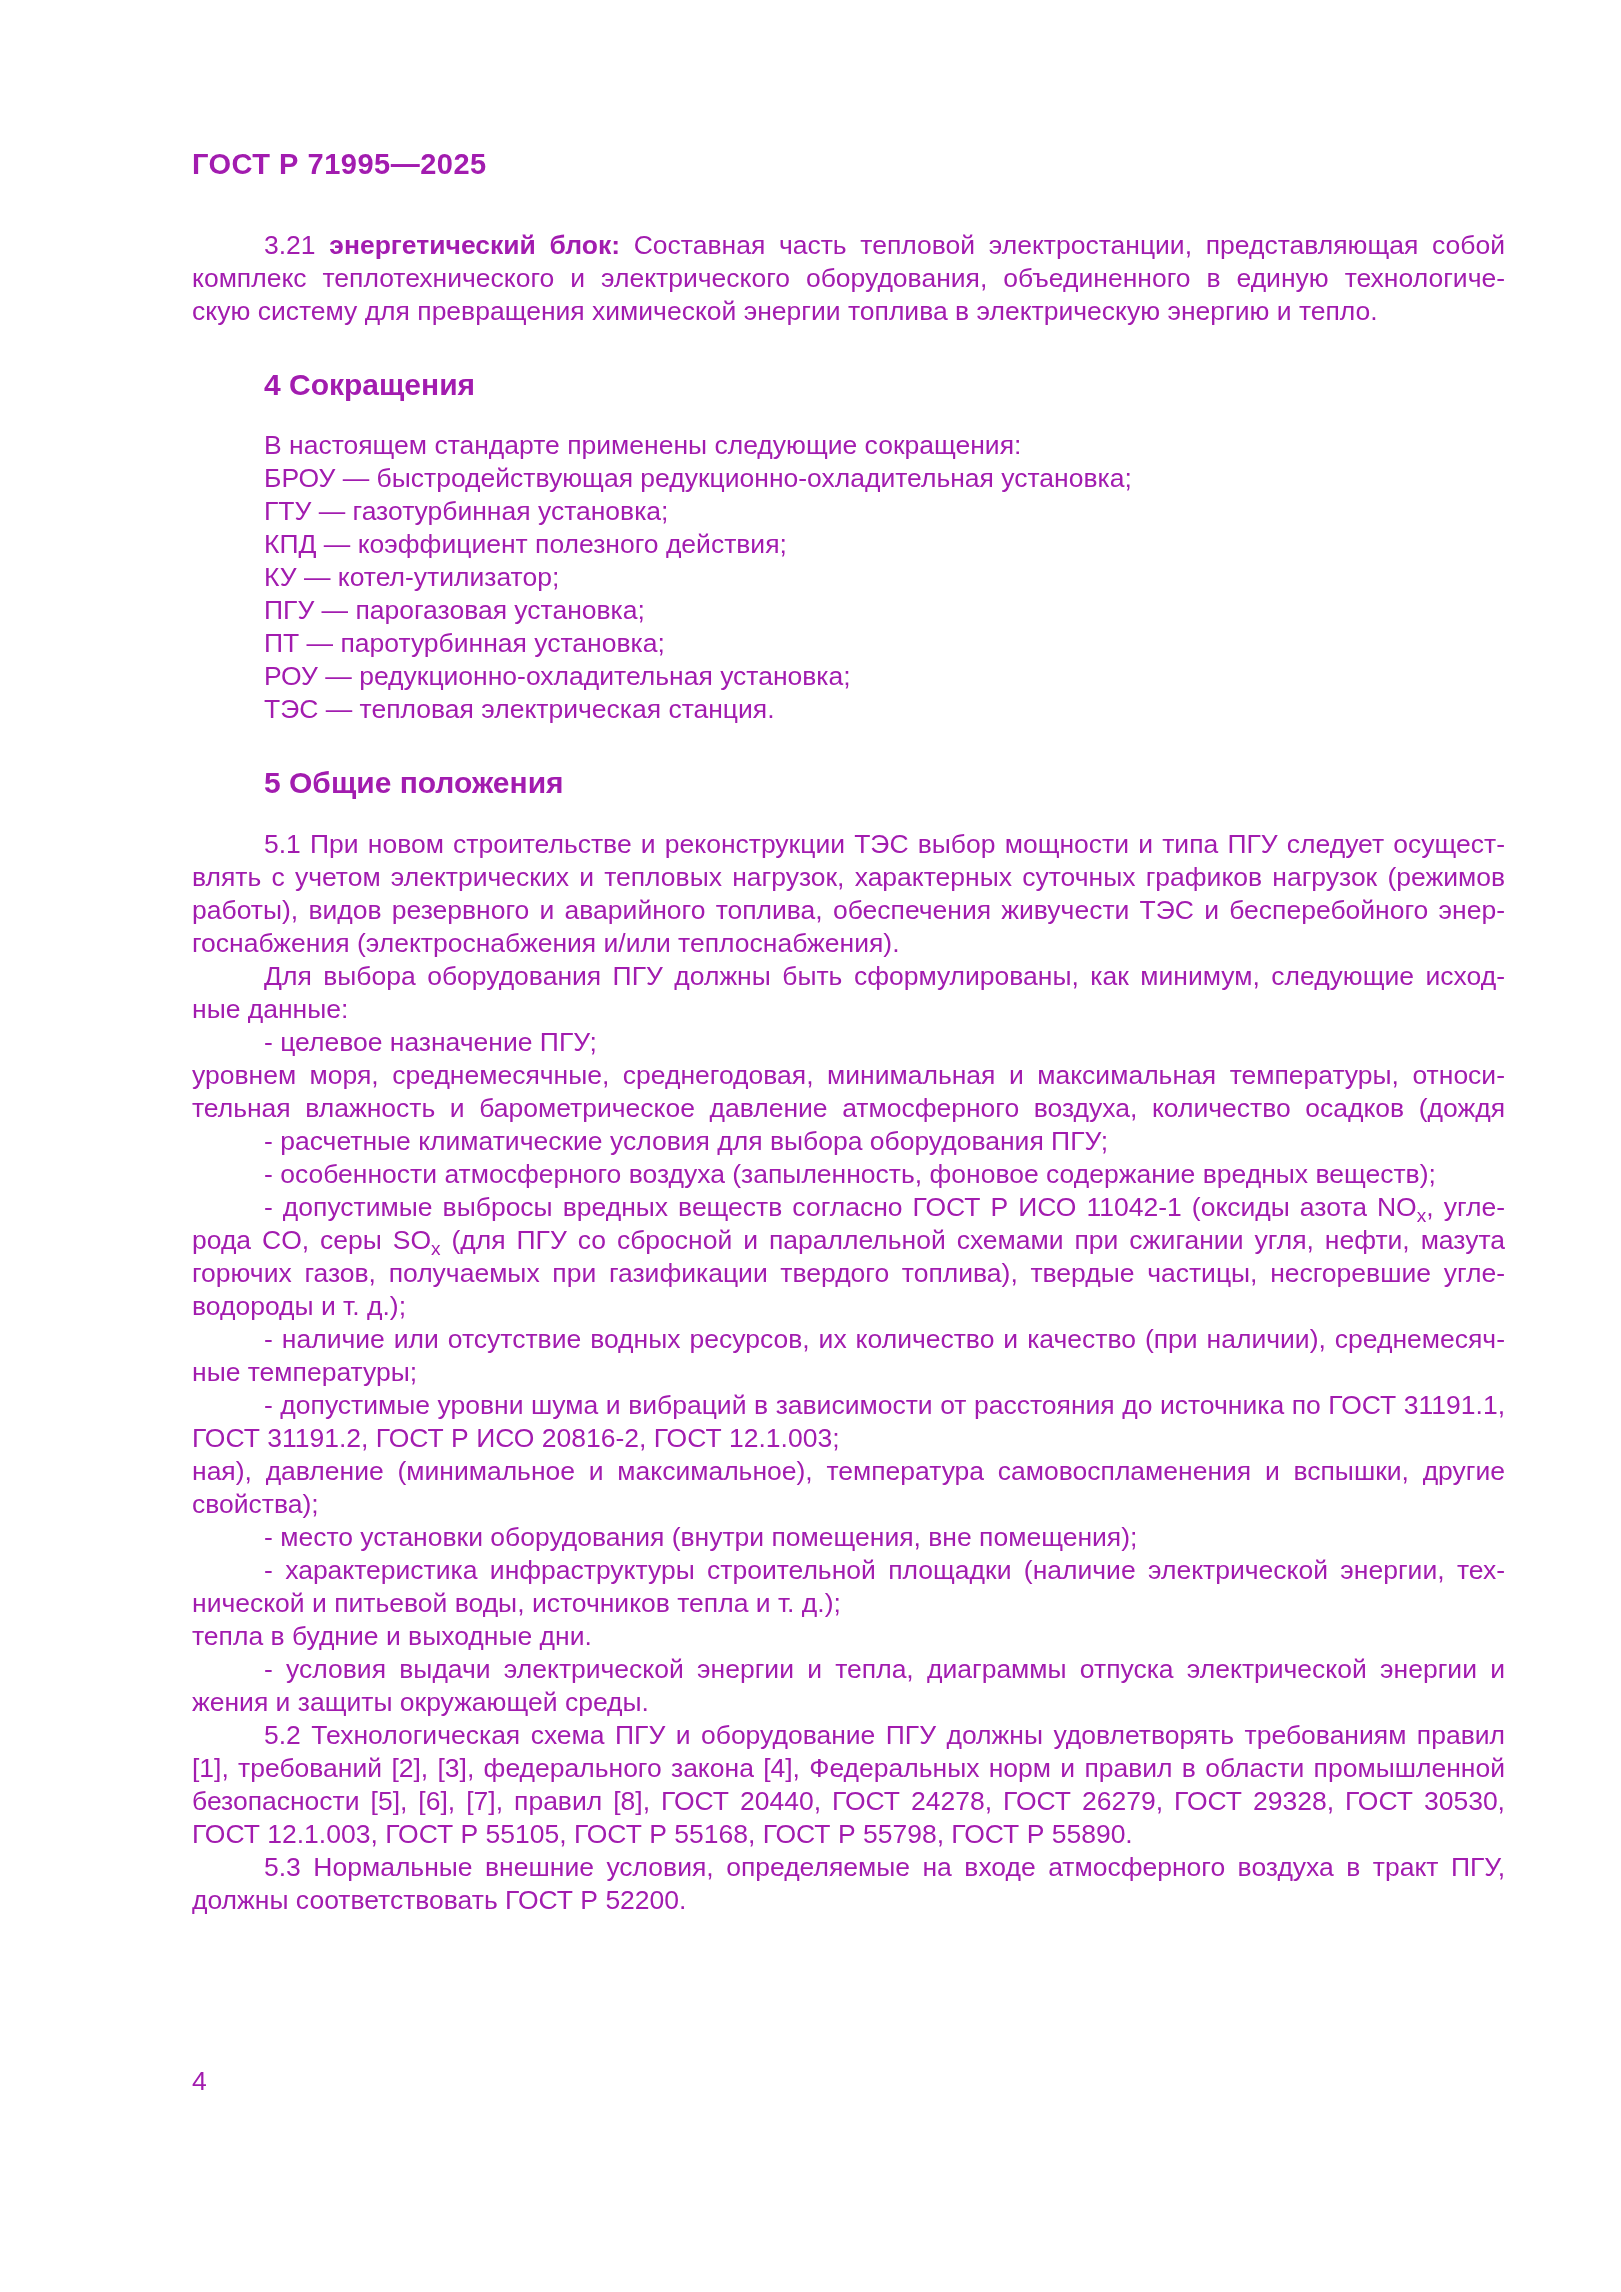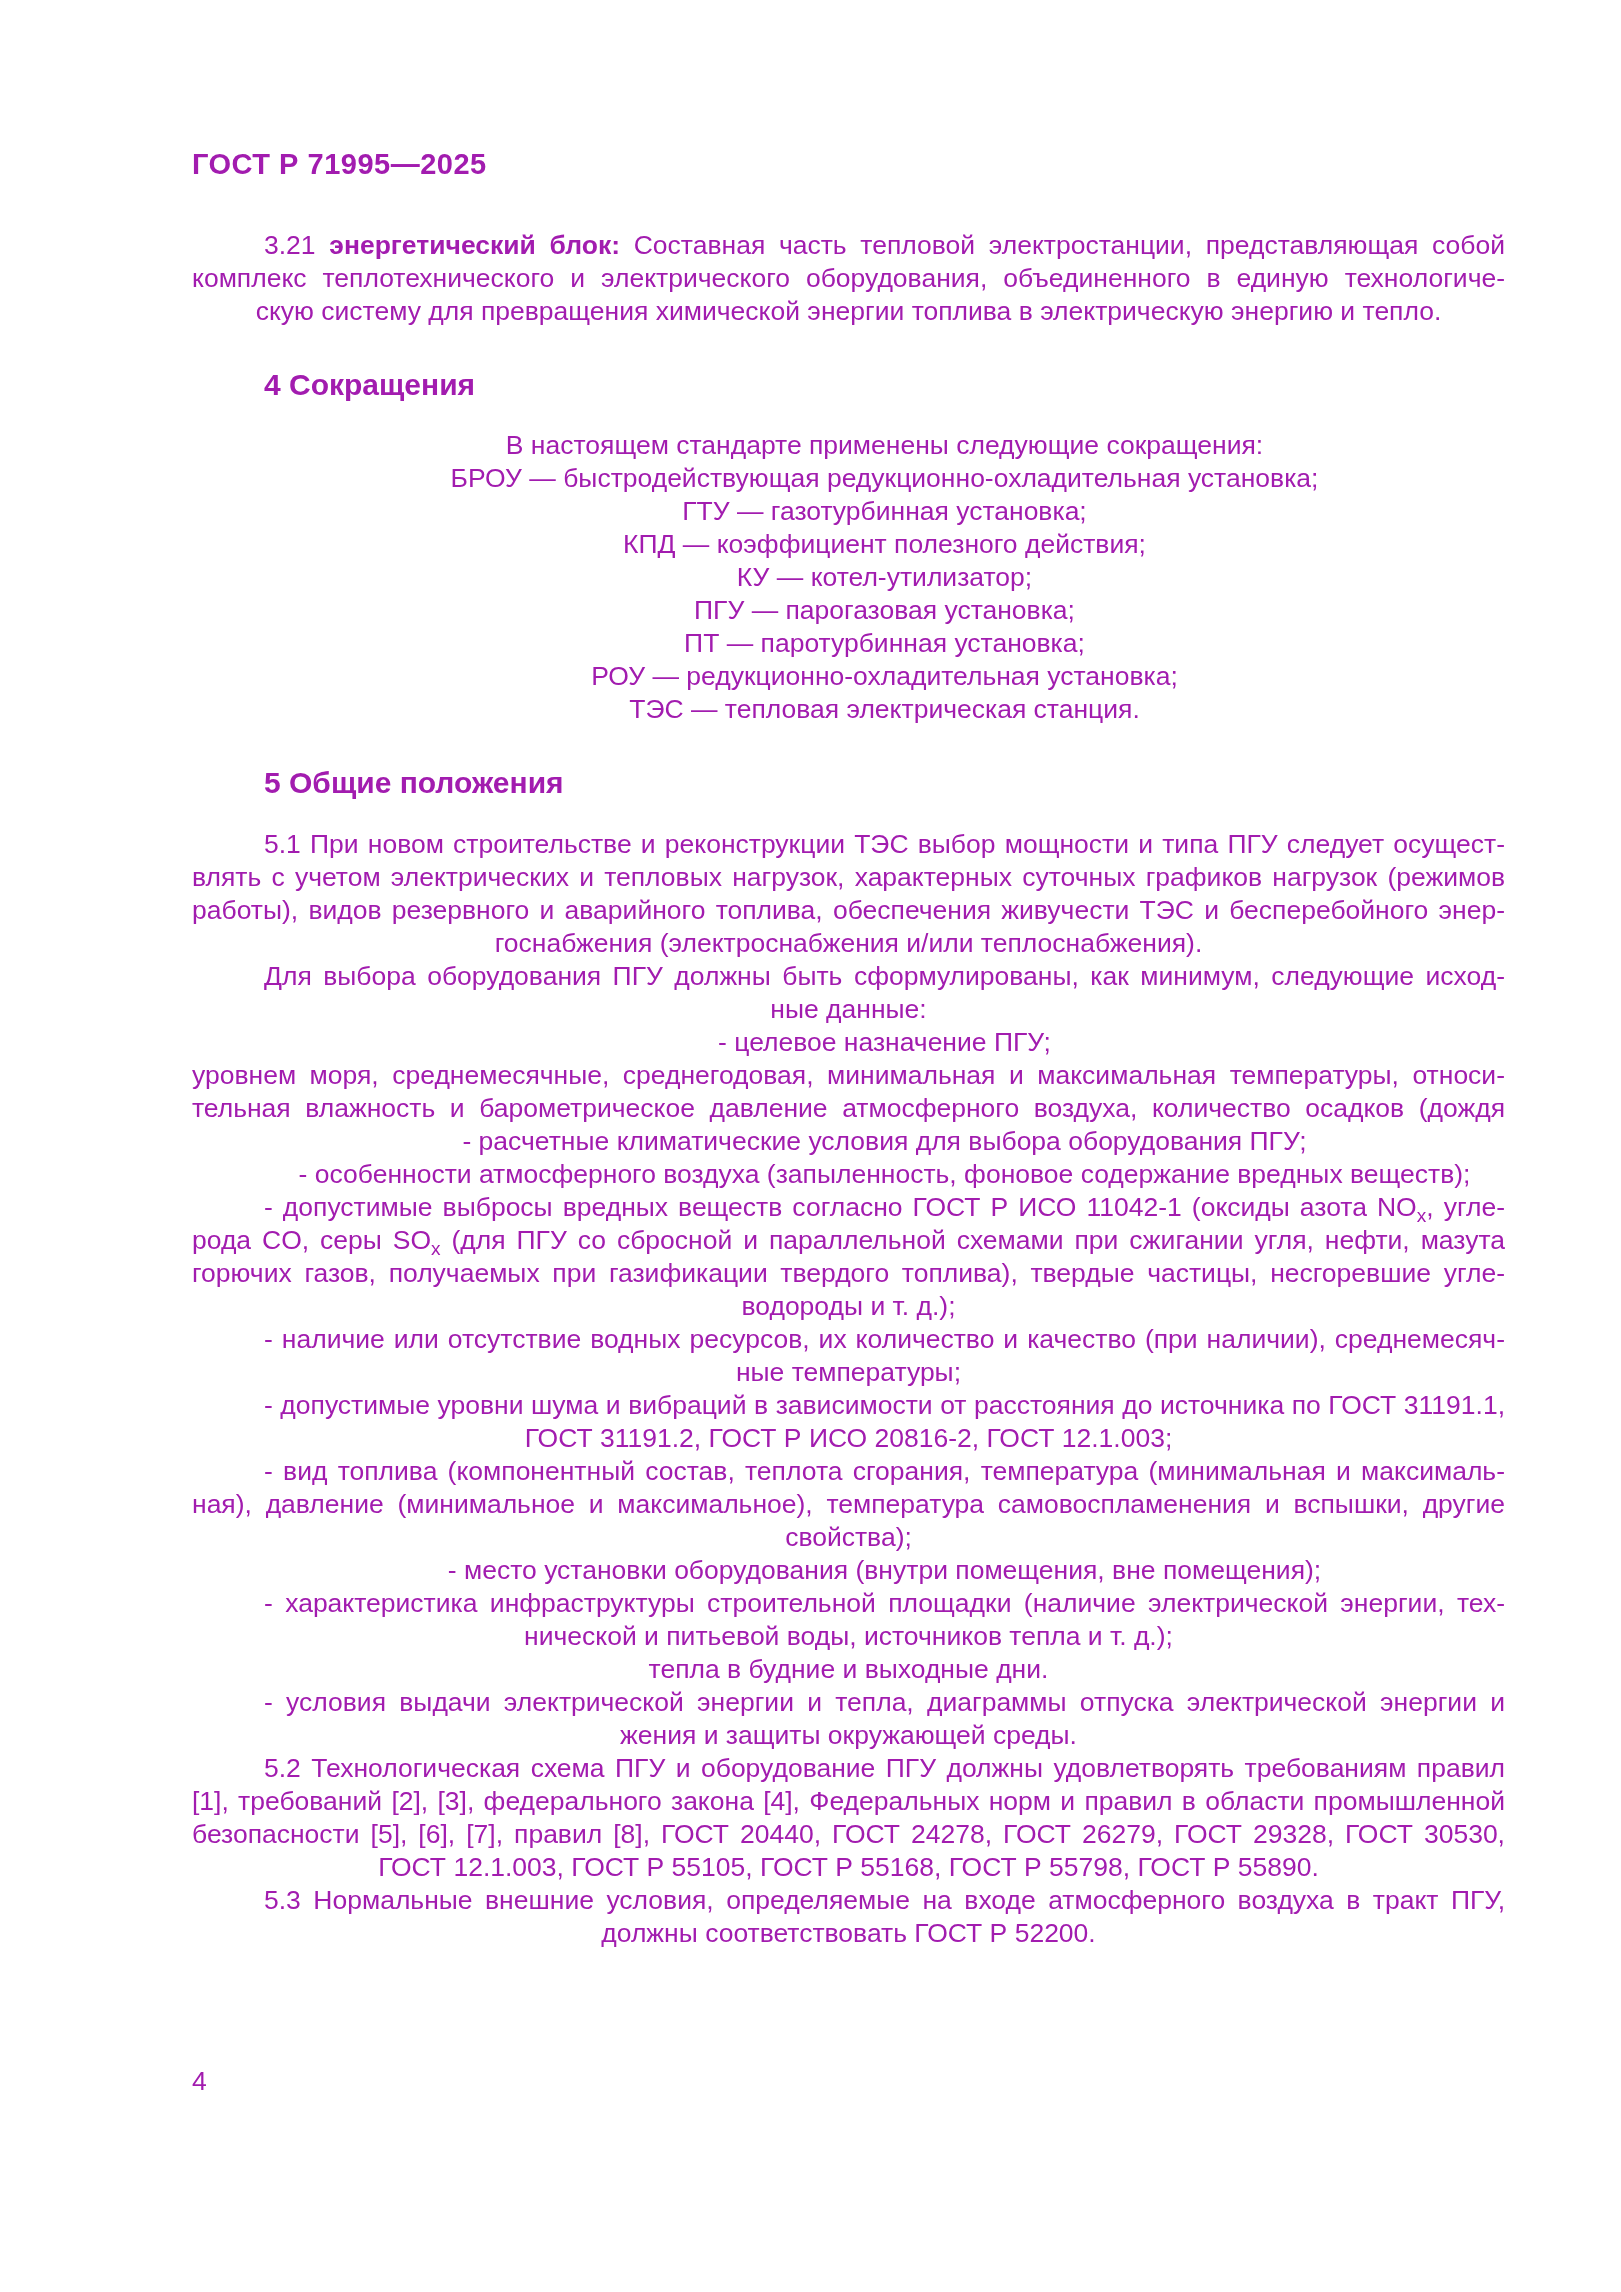--- a/index.html
+++ b/index.html
@@ -34,21 +34,21 @@
     line-height: 33px;
   }
   .heading {
     font-weight: bold;
     font-size: 30px;
     line-height: 35px;
     margin: 39px 0 27.4px 0;
     text-indent: 72px;
   }
   .para { margin: 0; }
-  .line { text-align: center; }
+  .line { text-align: left; }
   .line.just {
     text-align: justify;
     text-align-last: justify;
   }
   .line.ind { text-indent: 72px; }
   .b { font-weight: bold; }
   .line sub {
     font-size: 0.72em;
     line-height: 0;
   }
@@ -116,21 +116,20 @@
       </div>
       <div class="para">
         <div class="line just ind"><span>- наличие или отсутствие водных ресурсов, их количество и качество (при наличии), среднемесяч-</span></div>
         <div class="line"><span>ные температуры;</span></div>
       </div>
       <div class="para">
         <div class="line just ind"><span>- допустимые уровни шума и вибраций в зависимости от расстояния до источника по ГОСТ 31191.1,</span></div>
         <div class="line"><span>ГОСТ 31191.2, ГОСТ Р ИСО 20816-2, ГОСТ 12.1.003;</span></div>
       </div>
       <div class="para">
-        <div class="line just ind"><span>- вид топлива (компонентный состав, теплота сгорания, температура (минимальная и максималь-</span></div>
         <div class="line just"><span>ная), давление (минимальное и максимальное), температура самовоспламенения и вспышки, другие</span></div>
         <div class="line"><span>свойства);</span></div>
       </div>
       <div class="para">
         <div class="line ind"><span>- место установки оборудования (внутри помещения, вне помещения);</span></div>
       </div>
       <div class="para">
         <div class="line just ind"><span>- характеристика инфраструктуры строительной площадки (наличие электрической энергии, тех-</span></div>
         <div class="line"><span>нической и питьевой воды, источников тепла и т. д.);</span></div>
       </div>

